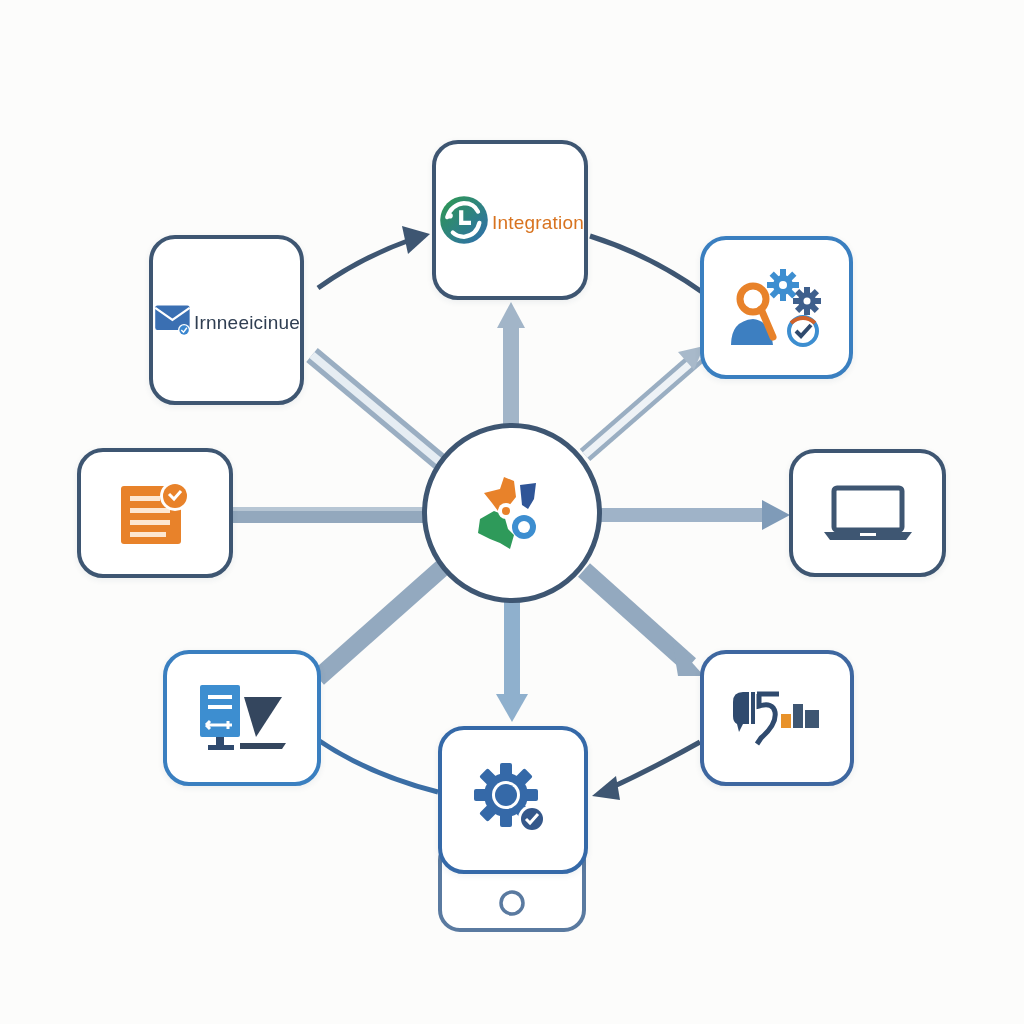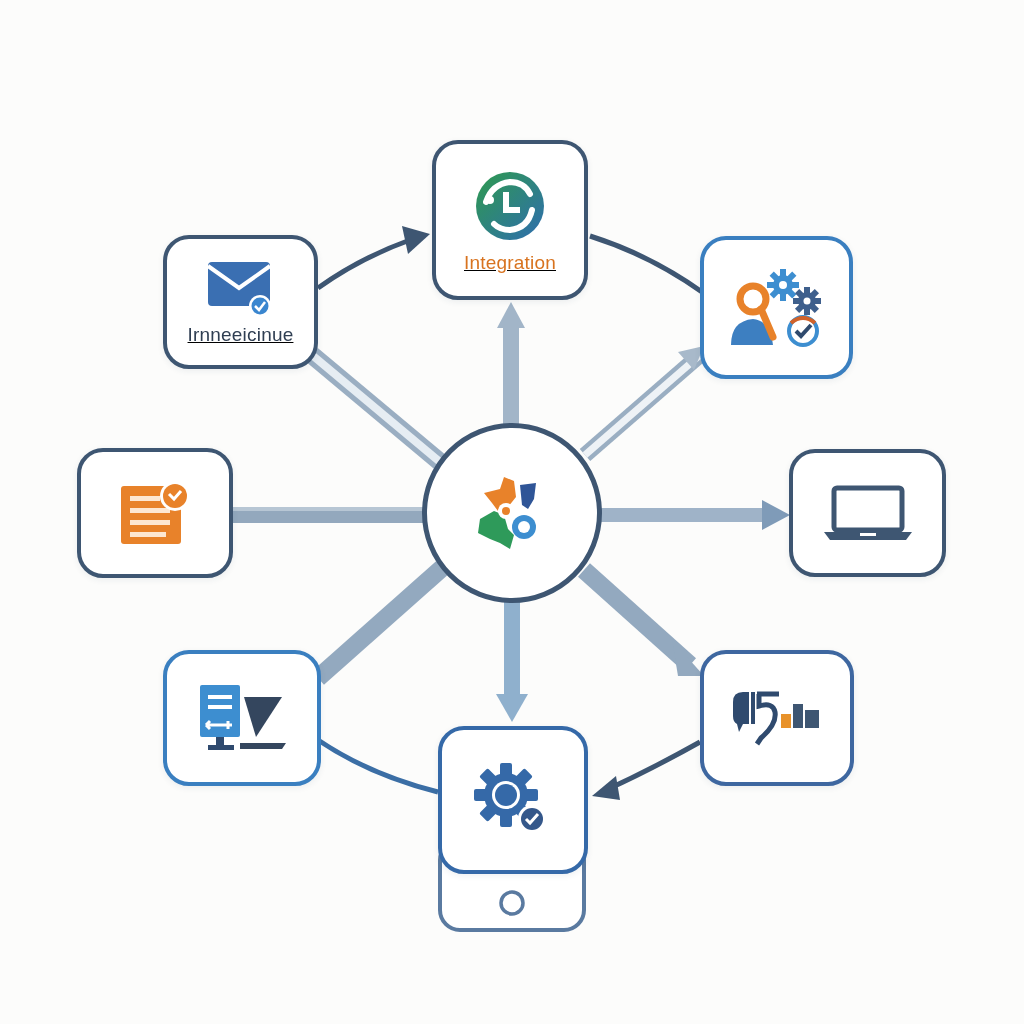--- a/index.html
+++ b/index.html
@@ -8,23 +8,22 @@
     background: #fcfcfb;
     font-family: "Liberation Sans", sans-serif;
     position: relative;
   }
   #canvas { position: absolute; left: 0; top: 0; width: 1024px; height: 1024px; }
   .node {
     position: absolute; box-sizing: border-box;
     background: #ffffff;
     border: 4px solid #3e5672;
     border-radius: 26px;
-    display: flex; flex-direction: column; align-items: center; justify-content: center;
+    display: flex; flex-direction: row; align-items: center; justify-content: center;
     box-shadow: 0 2px 6px rgba(40,60,90,0.08);
-    text-decoration: underline;
   }
   .node.blue { border-color: #3a7fc0; }
   .node.midblue { border-color: #3e67a0; }
   .node-label {
     font-size: 19px; letter-spacing: 0.2px; margin-top: 6px;
   }
   .hub {
     position: absolute; box-sizing: border-box;
     left: 422px; top: 423px; width: 180px; height: 180px;
     border-radius: 50%; border: 5px solid #3e5672; background: #fff;
@@ -129,21 +128,21 @@
     </defs>
     <circle cx="40" cy="40" r="34" fill="url(#syncG)"></circle>
     <path d="M16,36 Q22,18 40,16 Q54,16 60,28" fill="none" stroke="#fff" stroke-width="6" stroke-linecap="round"></path>
     <path d="M62,44 Q58,62 40,64 Q30,64 24,58" fill="none" stroke="#fff" stroke-width="6" stroke-linecap="round"></path>
     <path d="M36,26 L36,44 L50,44" fill="none" stroke="#fff" stroke-width="6"></path>
     <circle cx="20" cy="34" r="4" fill="#fff"></circle>
   </svg>
   <span class="node-label" style="color:#d8731f;">Integration</span>
 </div>
 
-<div class="node" style="left:163px; top:235px; width:155px; height:134px;">
+<div class="node" style="left:149px; top:235px; width:155px; height:170px;">
   <svg width="74" height="60" viewBox="0 0 74 60">
     <rect x="4" y="4" width="62" height="44" rx="4" fill="#3a6fb2"></rect>
     <path d="M4,8 L35,30 L66,8" fill="none" stroke="#fff" stroke-width="4"></path>
     <circle cx="56" cy="48" r="11" fill="#fff"></circle>
     <circle cx="56" cy="48" r="8.5" fill="#3a86cf"></circle>
     <path d="M51,48 L55,52 L61,44" fill="none" stroke="#fff" stroke-width="2.5"></path>
   </svg>
   <span class="node-label" style="color:#2f3e52;">Irnneeicinue</span>
 </div>
 

